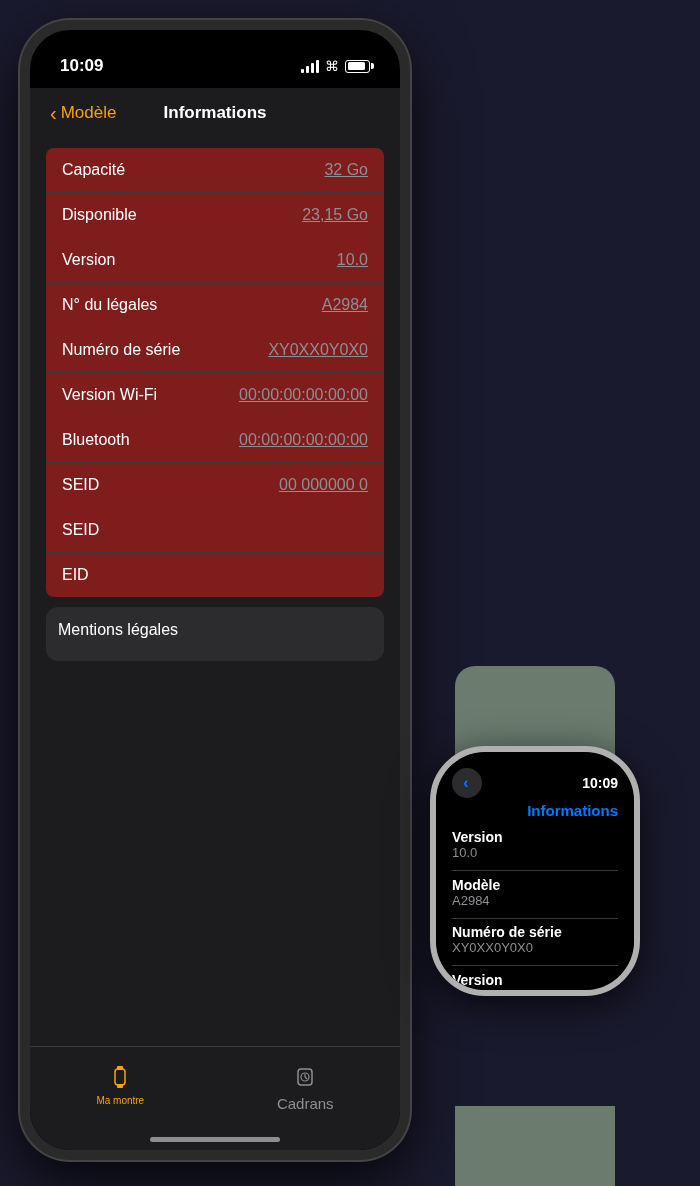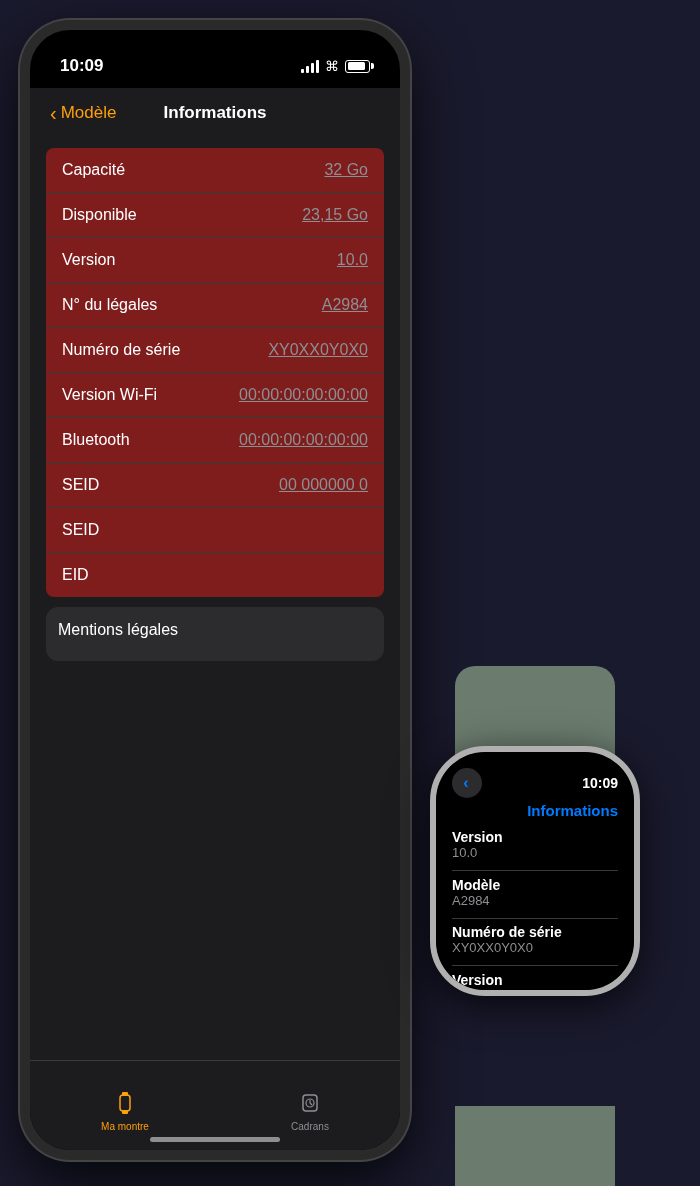--- a/index.html
+++ b/index.html
@@ -220,27 +220,27 @@
       color: #ff9f0a;
       font-size: 14px;
     }
 
     
     .tab-bar {
       position: absolute;
       bottom: 0;
       left: 0;
       right: 0;
-      height: 90px;
+      height: 104px;
       background: #1c1c1e;
       border-top: 0.5px solid #3a3a3c;
       display: flex;
       align-items: flex-start;
       justify-content: space-around;
-      padding-top: 28px;
+      padding-top: 16px;
       z-index: 5;
     }
 
     .tab-item {
       display: flex;
       flex-direction: column;
       align-items: center;
       gap: 4px;
     }
 
@@ -253,21 +253,21 @@
       font-size: 22px;
     }
 
     .tab-label-active {
       color: #ff9f0a;
       font-size: 10px;
     }
 
     .tab-label-inactive {
       color: #8e8e93;
-      font-size: 10px;
+      font-size: 15px;
     }
 
     .home-indicator {
       position: absolute;
       bottom: 8px;
       left: 50%;
       transform: translateX(-50%);
       width: 130px;
       height: 5px;
       background: #fff;

